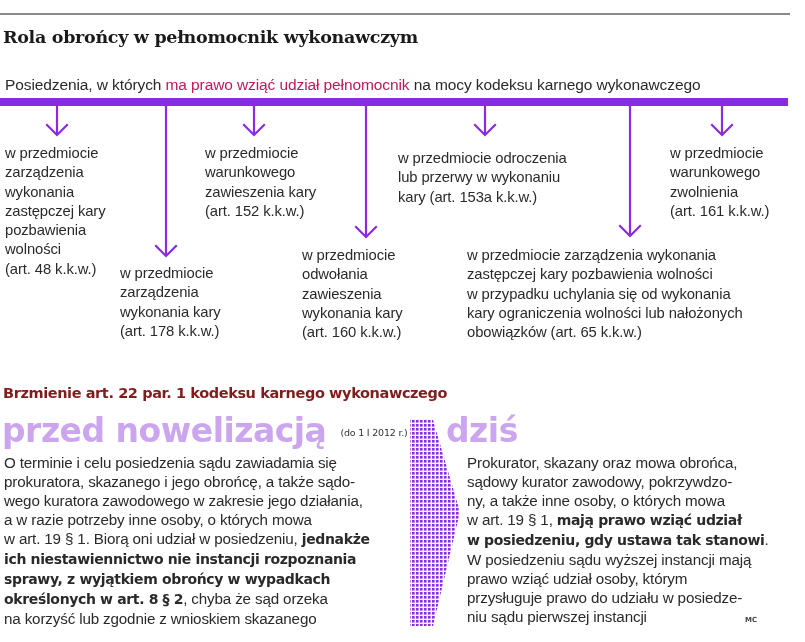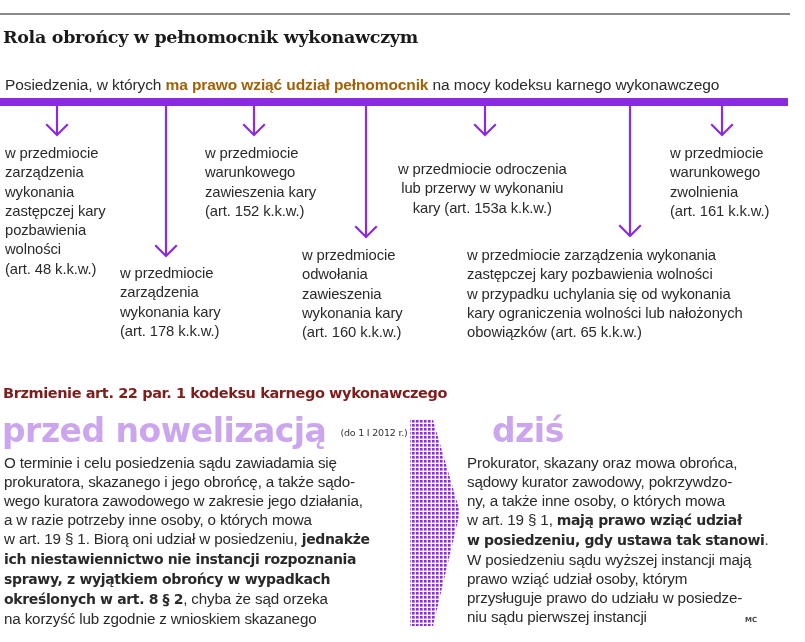--- a/index.html
+++ b/index.html
@@ -1,21 +1,21 @@
 <!DOCTYPE html>
 <html><head>
 <meta charset="utf-8">
 <style>
   * { box-sizing: border-box; margin: 0; padding: 0; }
   html, body { width: 805px; height: 642px; background: #ffffff; overflow: hidden; }
   body { position: relative; font-family: "DejaVu Sans", sans-serif; color: #2a2a2a; }
   .top-rule { position: absolute; left: 0; top: 13px; width: 790px; height: 2px; background: #8a8a8a; }
   .title { position: absolute; left: 3px; top: 27px; font-family: "DejaVu Serif", serif; font-weight: bold; font-size: 17.5px; color: #1a1a1a; letter-spacing: -0.3px; }
   .subtitle { position: absolute; left: 5px; top: 76px; font-family: "Liberation Sans", sans-serif; font-size: 15.5px; color: #2a2a2a; white-space: nowrap; letter-spacing: -0.1px; }
-  .subtitle .hl { color: #a16207; font-weight: bold; }
+  .subtitle .hl { color: #be185d; font-weight: normal; }
   .bar { position: absolute; left: 0; top: 98px; width: 788px; height: 8px; background: #8a2be2; }
   svg.arrows { position: absolute; left: 0; top: 0; }
   .item { position: absolute; font-family: "Liberation Sans", sans-serif; font-size: 14.8px; line-height: 19.3px; color: #2a2a2a; white-space: pre-line; letter-spacing: -0.1px; }
   .h2 { position: absolute; left: 3px; top: 385px; font-family: "DejaVu Sans", sans-serif; font-weight: bold; font-size: 14.5px; color: #7f1d1d; letter-spacing: -0.4px; }
   .big { position: absolute; font-family: "DejaVu Sans", sans-serif; font-weight: bold; font-size: 33px; color: #cba6ef; letter-spacing: -0.5px; line-height: 40px; }
   .big small { font-size: 9.5px; color: #333; font-weight: normal; letter-spacing: -0.2px; margin-left: 14px; vertical-align: 6px; }
   .para { position: absolute; font-family: "Liberation Sans", sans-serif; font-size: 15.2px; line-height: 19px; color: #2a2a2a; letter-spacing: -0.15px; }
   .para .line { display: block; white-space: nowrap; }
   .para b { font-family: "DejaVu Sans", sans-serif; font-weight: bold; font-size: 14px; letter-spacing: -0.35px; margin-top: 36px; }
   .credit { position: absolute; left: 745px; top: 616px; font-family: "DejaVu Sans", sans-serif; font-size: 7px; font-weight: bold; color: #444; }
@@ -84,21 +84,21 @@
 (art. 178 k.k.w.)</div>
 <div class="item" style="left:205px; top:144px;">w przedmiocie
 warunkowego
 zawieszenia kary
 (art. 152 k.k.w.)</div>
 <div class="item" style="left:302px; top:246px;">w przedmiocie
 odwołania
 zawieszenia
 wykonania kary
 (art. 160 k.k.w.)</div>
-<div class="item" style="left:398px; top:160px;text-align:center;">w przedmiocie odroczenia
+<div class="item" style="left:398px; top:149px;">w przedmiocie odroczenia
 lub przerwy w wykonaniu
 kary (art. 153a k.k.w.)</div>
 <div class="item" style="left:467px; top:246px;">w przedmiocie zarządzenia wykonania
 zastępczej kary pozbawienia wolności
 w przypadku uchylania się od wykonania
 kary ograniczenia wolności lub nałożonych
 obowiązków (art. 65 k.k.w.)</div>
 <div class="item" style="left:670px; top:144px;">w przedmiocie
 warunkowego
 zwolnienia
@@ -115,21 +115,21 @@
   <span class="line">prokuratora, skazanego i jego obrońcę, a także sądo-</span>
   <span class="line">wego kuratora zawodowego w zakresie jego działania,</span>
   <span class="line">a w razie potrzeby inne osoby, o których mowa</span>
   <span class="line"><span>w art. 19 § 1. Biorą oni udział w posiedzeniu, </span><b>jednakże</b></span>
   <span class="line"><b>ich niestawiennictwo nie instancji rozpoznania</b></span>
   <span class="line"><b>sprawy, z wyjątkiem obrońcy w wypadkach</b></span>
   <span class="line"><b>określonych w art. 8 § 2</b><span>, chyba że sąd orzeka</span></span>
   <span class="line">na korzyść lub zgodnie z wnioskiem skazanego</span>
 </div>
 
-<div class="big" style="left:492px; top:411px;">dziś</div>
+<div class="big" style="left:446px; top:411px;">dziś</div>
 
 <div class="para" style="left:467px; top:453px;">
   <span class="line">Prokurator, skazany oraz mowa obrońca,</span>
   <span class="line">sądowy kurator zawodowy, pokrzywdzo-</span>
   <span class="line">ny, a także inne osoby, o których mowa</span>
   <span class="line"><span>w art. 19 § 1, </span><b>mają prawo wziąć udział</b></span>
   <span class="line"><b>w posiedzeniu, gdy ustawa tak stanowi</b><span>.</span></span>
   <span class="line">W posiedzeniu sądu wyższej instancji mają</span>
   <span class="line">prawo wziąć udział osoby, którym</span>
   <span class="line">przysługuje prawo do udziału w posiedze-</span>

